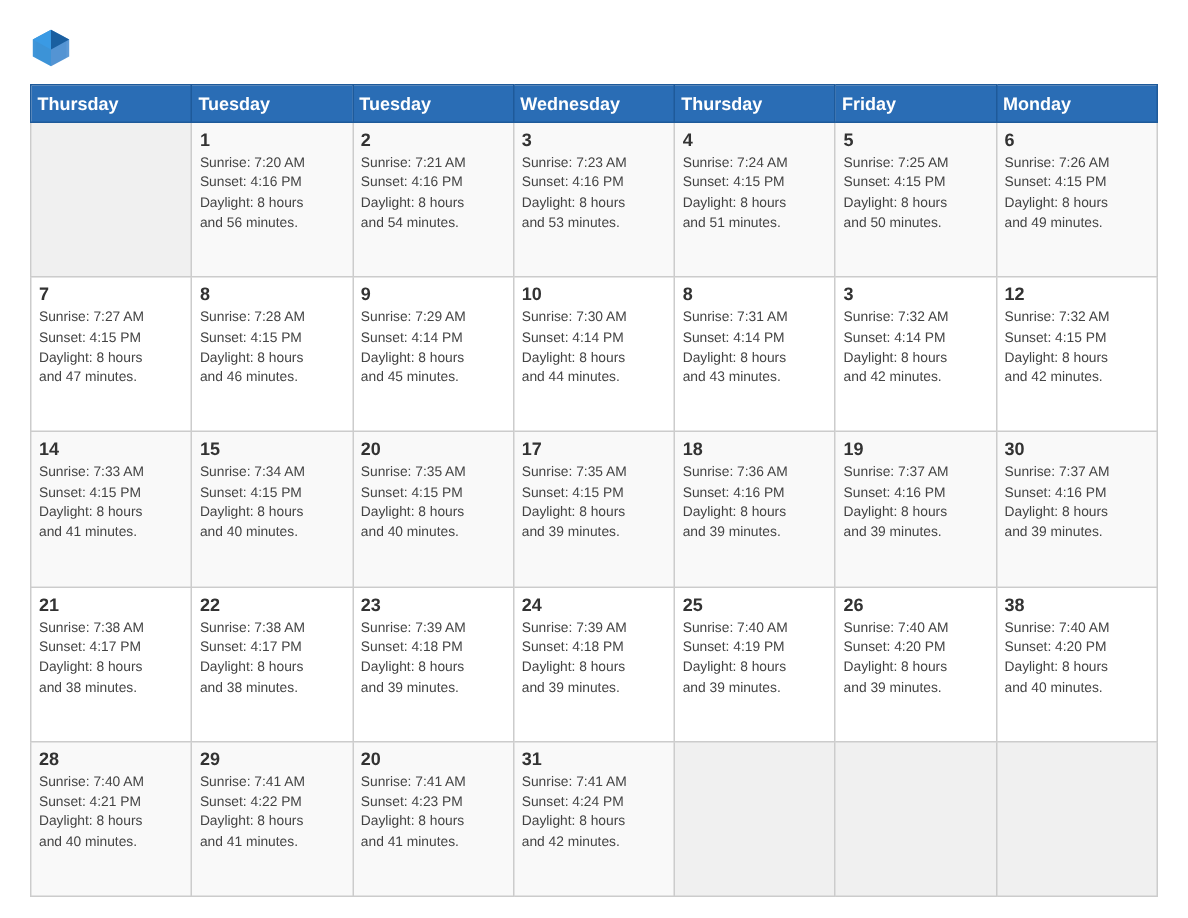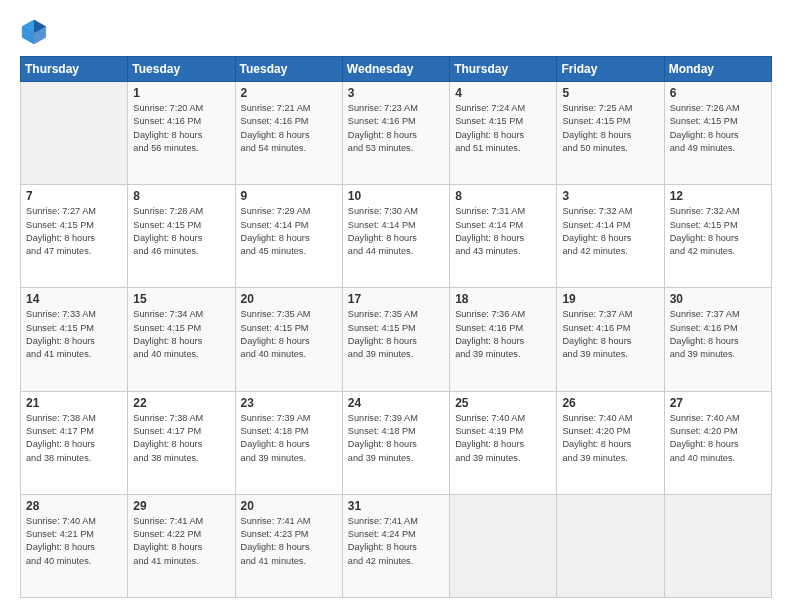--- a/index.html
+++ b/index.html
@@ -240,21 +240,21 @@
           </td>
           <td>
             <span class="day-number">25</span>
             <div class="day-info">Sunrise: 7:40 AM<br>Sunset: 4:19 PM<br>Daylight: 8 hours<br>and 39 minutes.</div>
           </td>
           <td>
             <span class="day-number">26</span>
             <div class="day-info">Sunrise: 7:40 AM<br>Sunset: 4:20 PM<br>Daylight: 8 hours<br>and 39 minutes.</div>
           </td>
           <td>
-            <span class="day-number">27</span>
+            <span class="day-number">38</span>
             <div class="day-info">Sunrise: 7:40 AM<br>Sunset: 4:20 PM<br>Daylight: 8 hours<br>and 40 minutes.</div>
           </td>
         </tr>
         <tr>
           <td>
             <span class="day-number">28</span>
             <div class="day-info">Sunrise: 7:40 AM<br>Sunset: 4:21 PM<br>Daylight: 8 hours<br>and 40 minutes.</div>
           </td>
           <td>
             <span class="day-number">29</span>

